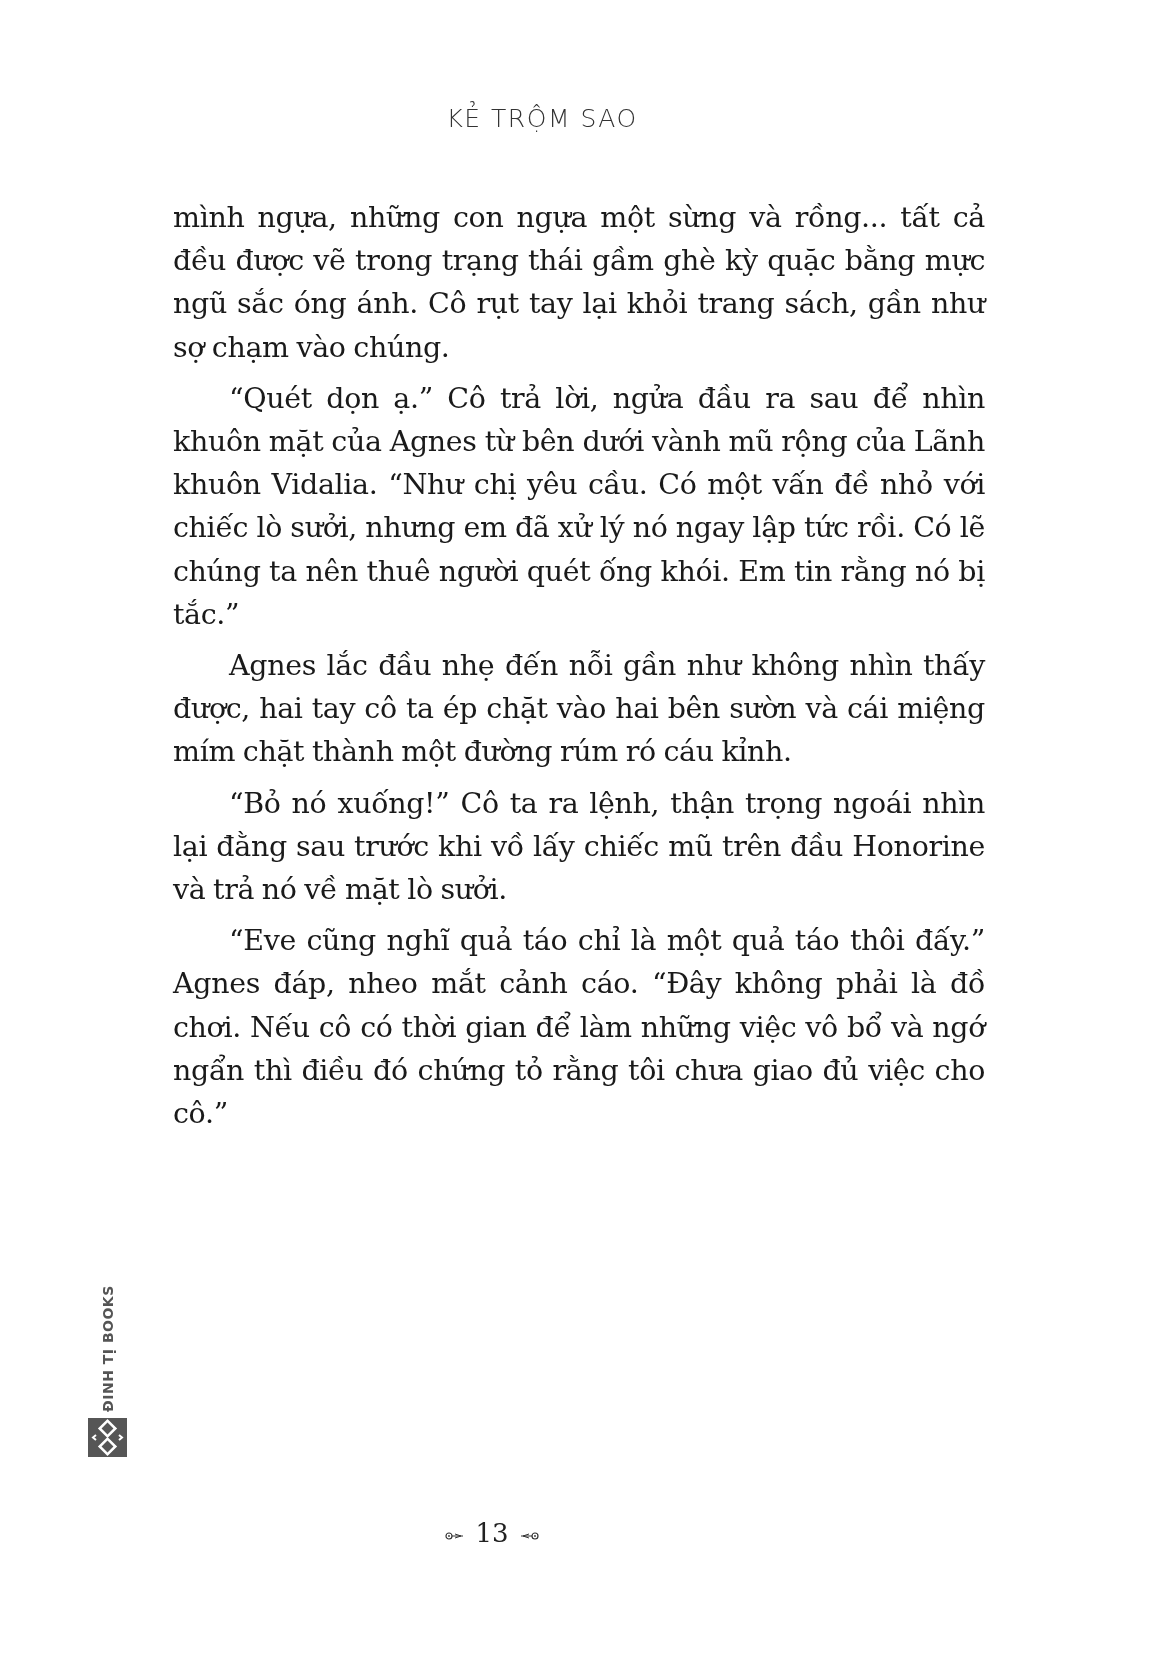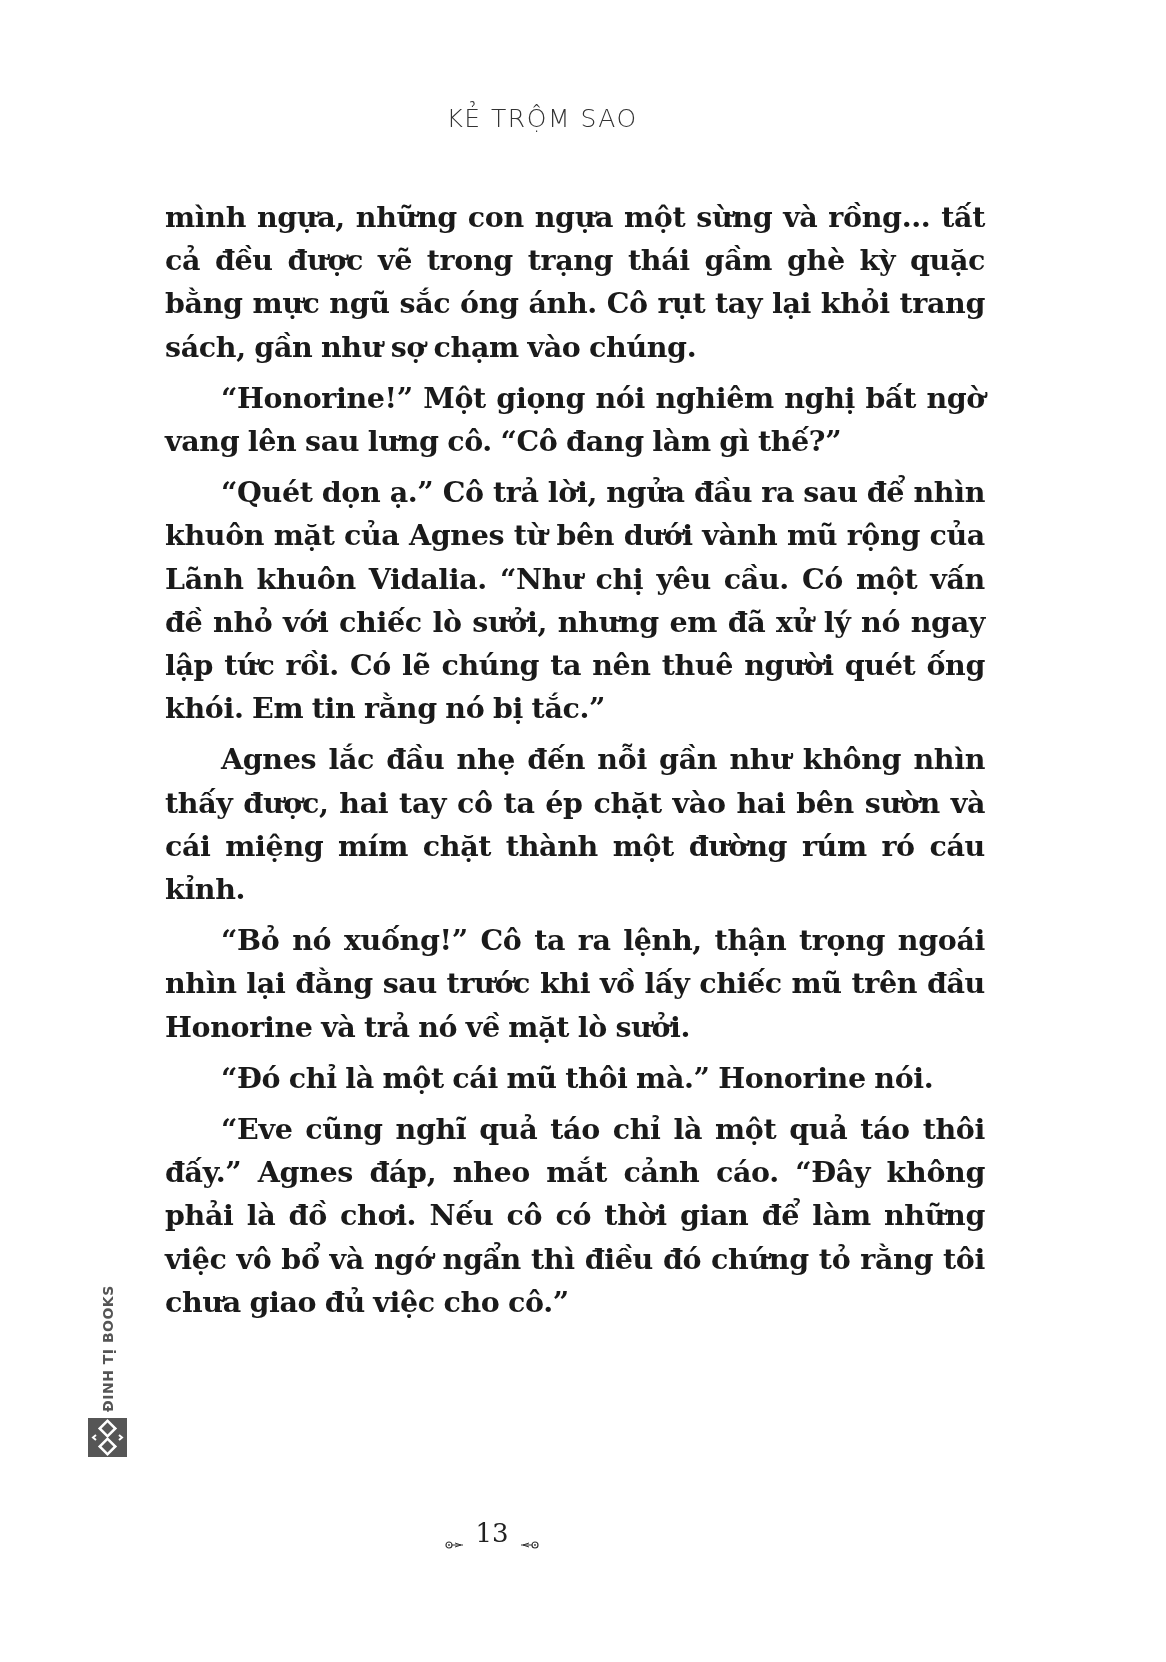--- a/index.html
+++ b/index.html
@@ -33,39 +33,38 @@
       width: 820px;
       font-family: "DejaVu Serif", serif;
       font-size: 28.5px;
       line-height: 43.2px;
       text-align: justify;
       color: #1a1a1a;
       letter-spacing: -0.35px;
       word-spacing: -1px;
     }
     .body-text p {
-      margin: 0 0 8px 0;
+      margin: 0 0 8px 8px;
       text-indent: 56px;
-      font-weight: bold;
     }
     .body-text p.no-indent {
       text-indent: 0;
     }
     .folio {
       position: absolute;
       top: 1518px;
       left: 0;
       width: 984px;
       text-align: center;
       font-family: "DejaVu Serif", serif;
       font-size: 26px;
       color: #222;
       display: flex;
       justify-content: center;
-      align-items: center;
+      align-items: flex-start;
       gap: 10px;
     }
     .folio .orn {
       display: inline-block;
       width: 20px;
       height: 12px;
     }
     .publisher {
       position: absolute;
       left: 88px;
@@ -96,25 +95,23 @@
       background: #565656;
     }
   </style>
 </head>
 <body>
 
 <div class="running-head">KẺ TRỘM SAO</div>
 
 <div class="body-text">
   <p class="no-indent">mình ngựa, những con ngựa một sừng và rồng... tất cả đều được vẽ trong trạng thái gầm ghè kỳ quặc bằng mực ngũ sắc óng ánh. Cô rụt tay lại khỏi trang sách, gần như sợ chạm vào chúng.</p>
-  <p>“Honorine!” Một giọng nói nghiêm nghị bất ngờ vang lên sau lưng cô. “Cô đang làm gì thế?”</p>
   <p>“Quét dọn ạ.” Cô trả lời, ngửa đầu ra sau để nhìn khuôn mặt của Agnes từ bên dưới vành mũ rộng của Lãnh khuôn Vidalia. “Như chị yêu cầu. Có một vấn đề nhỏ với chiếc lò sưởi, nhưng em đã xử lý nó ngay lập tức rồi. Có lẽ chúng ta nên thuê người quét ống khói. Em tin rằng nó bị tắc.”</p>
   <p>Agnes lắc đầu nhẹ đến nỗi gần như không nhìn thấy được, hai tay cô ta ép chặt vào hai bên sườn và cái miệng mím chặt thành một đường rúm ró cáu kỉnh.</p>
   <p>“Bỏ nó xuống!” Cô ta ra lệnh, thận trọng ngoái nhìn lại đằng sau trước khi vồ lấy chiếc mũ trên đầu Honorine và trả nó về mặt lò sưởi.</p>
-  <p>“Đó chỉ là một cái mũ thôi mà.” Honorine nói.</p>
   <p>“Eve cũng nghĩ quả táo chỉ là một quả táo thôi đấy.” Agnes đáp, nheo mắt cảnh cáo. “Đây không phải là đồ chơi. Nếu cô có thời gian để làm những việc vô bổ và ngớ ngẩn thì điều đó chứng tỏ rằng tôi chưa giao đủ việc cho cô.”</p>
 </div>
 
 <div class="folio">
   <span class="orn">
     <svg width="20" height="12" viewBox="0 0 20 12">
       <circle cx="4" cy="6" r="3" fill="none" stroke="#333" stroke-width="1.2"></circle>
       <circle cx="4" cy="6" r="0.9" fill="#333"></circle>
       <path d="M7 6 L18 6 M10 4 L16 6 L10 8" fill="none" stroke="#333" stroke-width="1"></path>
     </svg>

